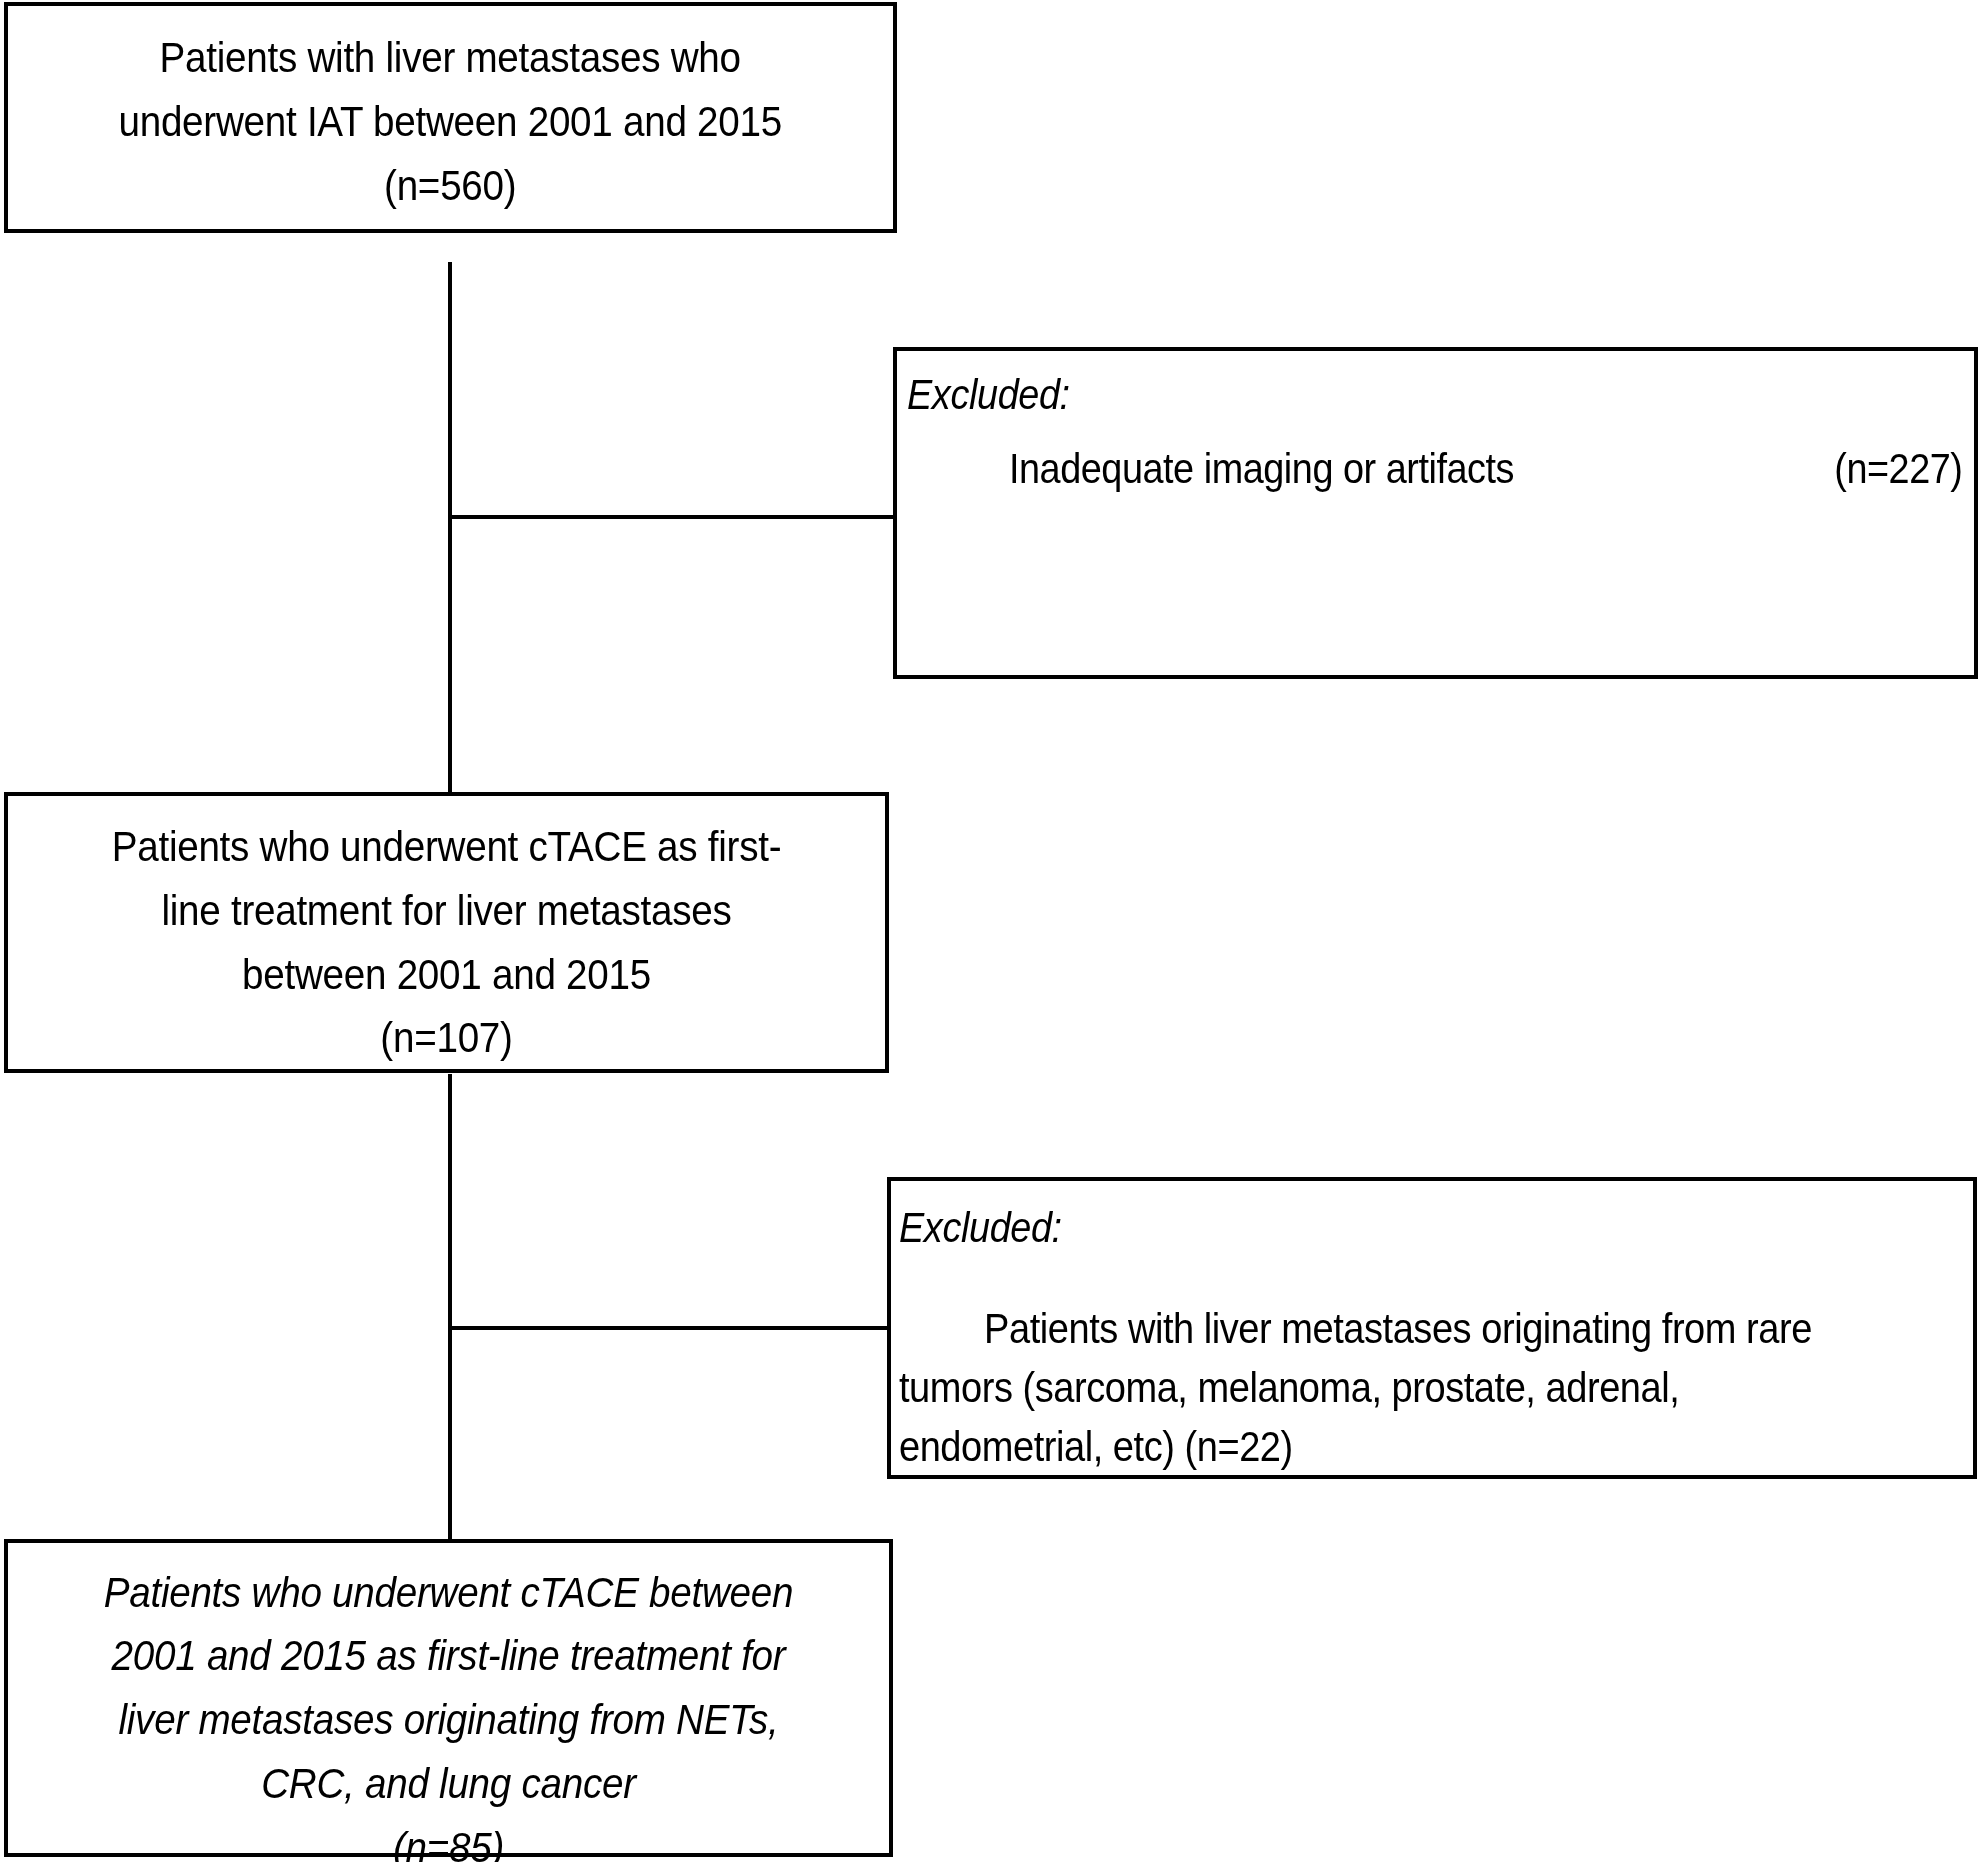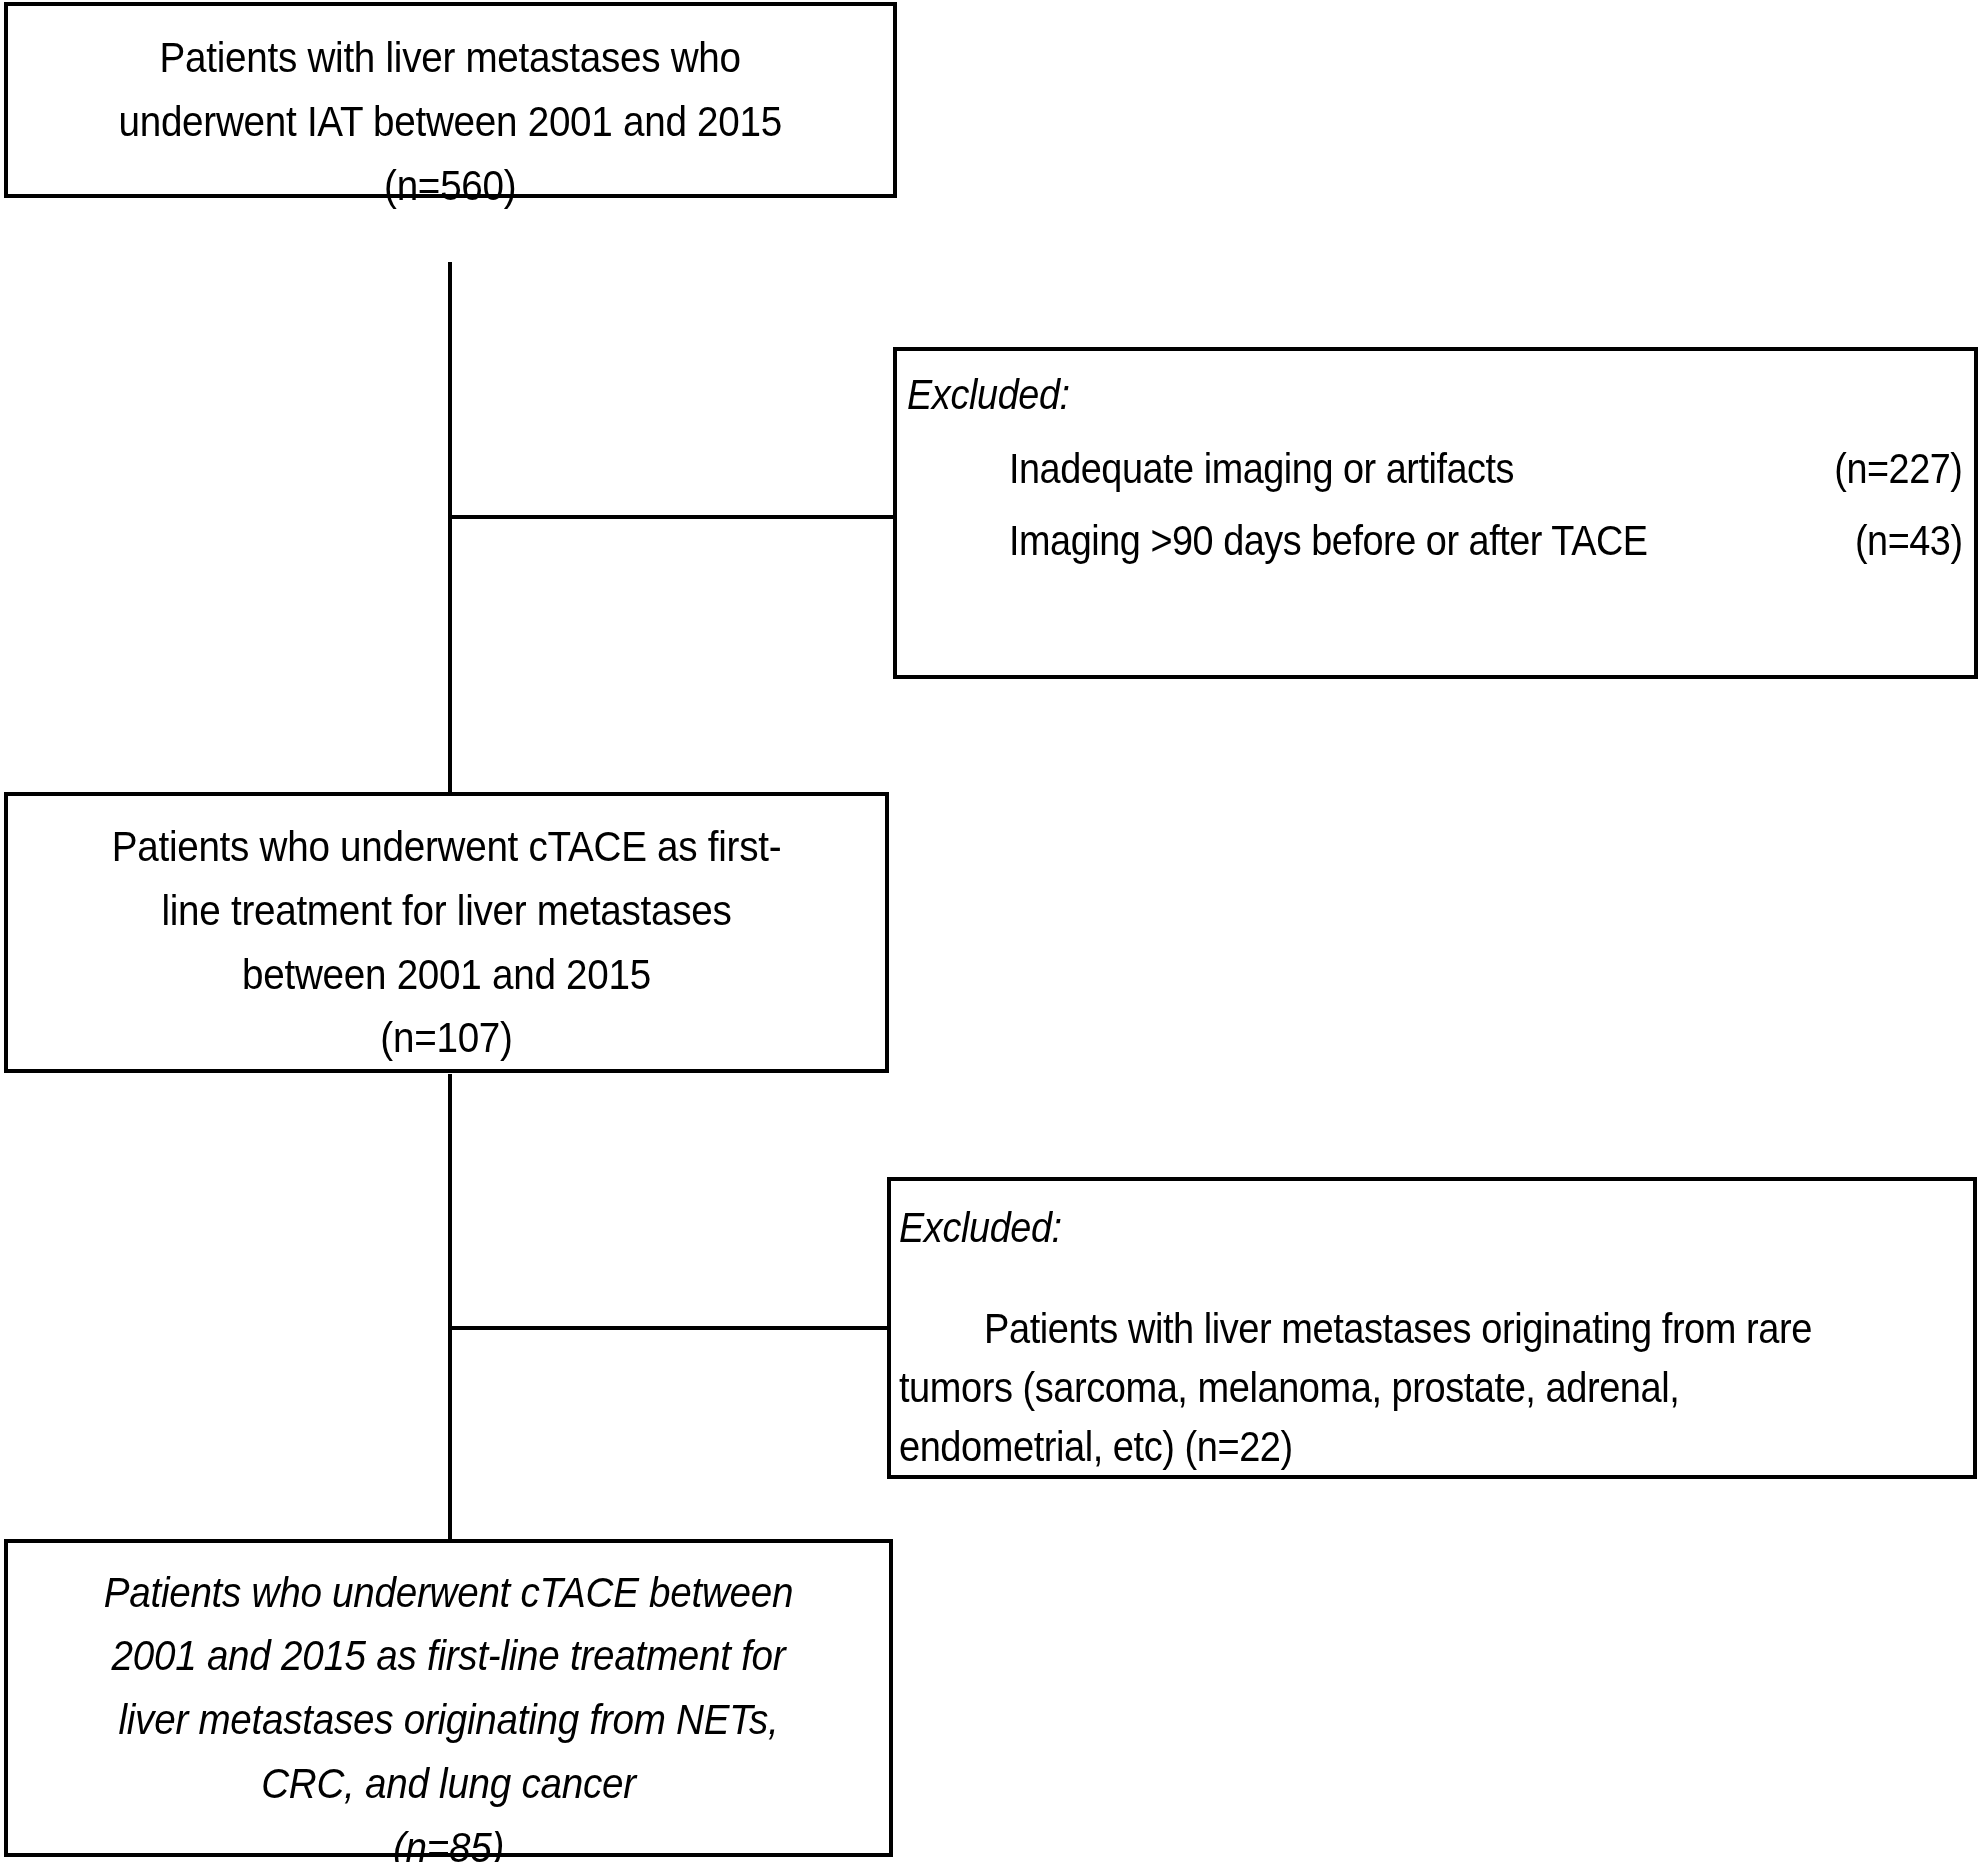--- a/index.html
+++ b/index.html
@@ -29,21 +29,21 @@
     font-size: 42px;
     line-height: 1.52;
     letter-spacing: -0.3px;
     transform: scaleX(0.92);
     transform-origin: center center;
   }
   .center-text { text-align: center; }
 
   
   #box-cohort-initial {
-    left: 4px;  top: 1.6px;    width: 893px; height: 196px;
+    left: 4px;  top: 1.6px;    width: 893px; height: 231px;
     padding: 20.6px 14.3px 0 14.3px;
   }
   #box-cohort-ctace {
     left: 4px;  top: 792px;  width: 885px; height: 281px;
     padding: 19px 11px 0 11px;
   }
   #box-cohort-final {
     left: 4px;  top: 1539px; width: 889px; height: 318px;
     padding: 17.5px 11px 0 11px;
     font-style: italic;
@@ -127,24 +127,20 @@
     <div class="node-text center-text">(n=560)</div>
   </div>
 
   <div class="node" id="box-excluded-1">
     <div class="excluded-title">Excluded:</div>
     <div class="excl-list">
       <div class="excl-row">
         <span class="excl-reason">Inadequate imaging or artifacts</span>
         <span class="excl-count">(n=227)</span>
       </div>
-      <div class="excl-row">
-        <span class="excl-reason">Imaging &gt;90 days before or after TACE</span>
-        <span class="excl-count">(n=43)</span>
-      </div>
     </div>
   </div>
 
   <div class="node" id="box-cohort-ctace">
     <div class="node-text center-text">Patients who underwent cTACE as first-</div>
     <div class="node-text center-text">line treatment for liver metastases</div>
     <div class="node-text center-text">between 2001 and 2015</div>
     <div class="node-text center-text">(n=107)</div>
   </div>
 

